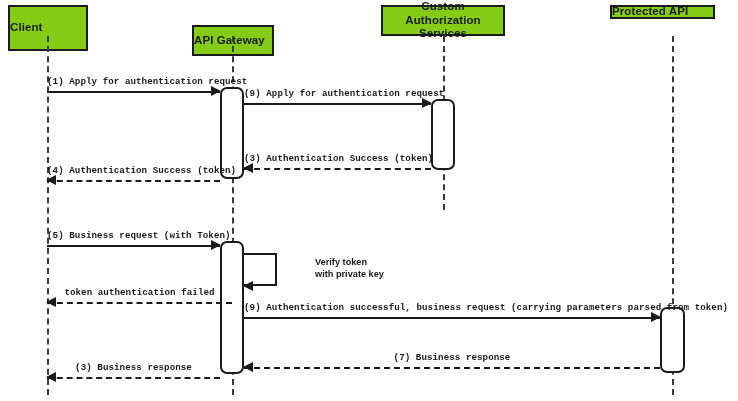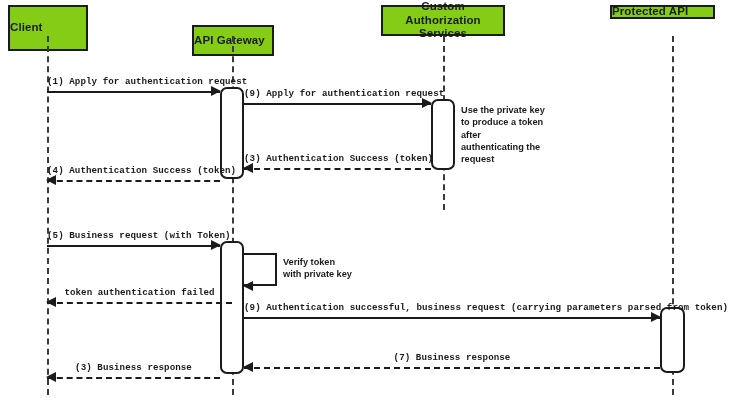--- a/index.html
+++ b/index.html
@@ -123,20 +123,21 @@
     border-bottom: 5px solid transparent;
     border-right: 10px solid #1b1b1b;
   }
   .self-label {
     position: absolute;
     font-size: 9.2px;
     font-weight: bold;
     color: #1b1b1b;
     line-height: 1.32;
     white-space: nowrap;
+    margin-left: 32px;
   }
   
   .note-text {
     position: absolute;
     font-size: 9.2px;
     font-weight: bold;
     color: #1b1b1b;
     line-height: 1.34;
     width: 84px;
   }
@@ -230,15 +231,14 @@
     <div class="seg-top"></div>
     <div class="seg-right"></div>
     <div class="seg-bot"></div>
     <div class="head"></div>
   </div>
   <div class="self-label" style="left:283px; top:256px;">
     <div>Verify token</div>
     <div>with private key</div>
   </div>
 
-  <div class="note-text" style="left:461px; top:104px;">Use the private key to produce a token after authenticating the request</div>
 
 </div>
 
 </body></html>

